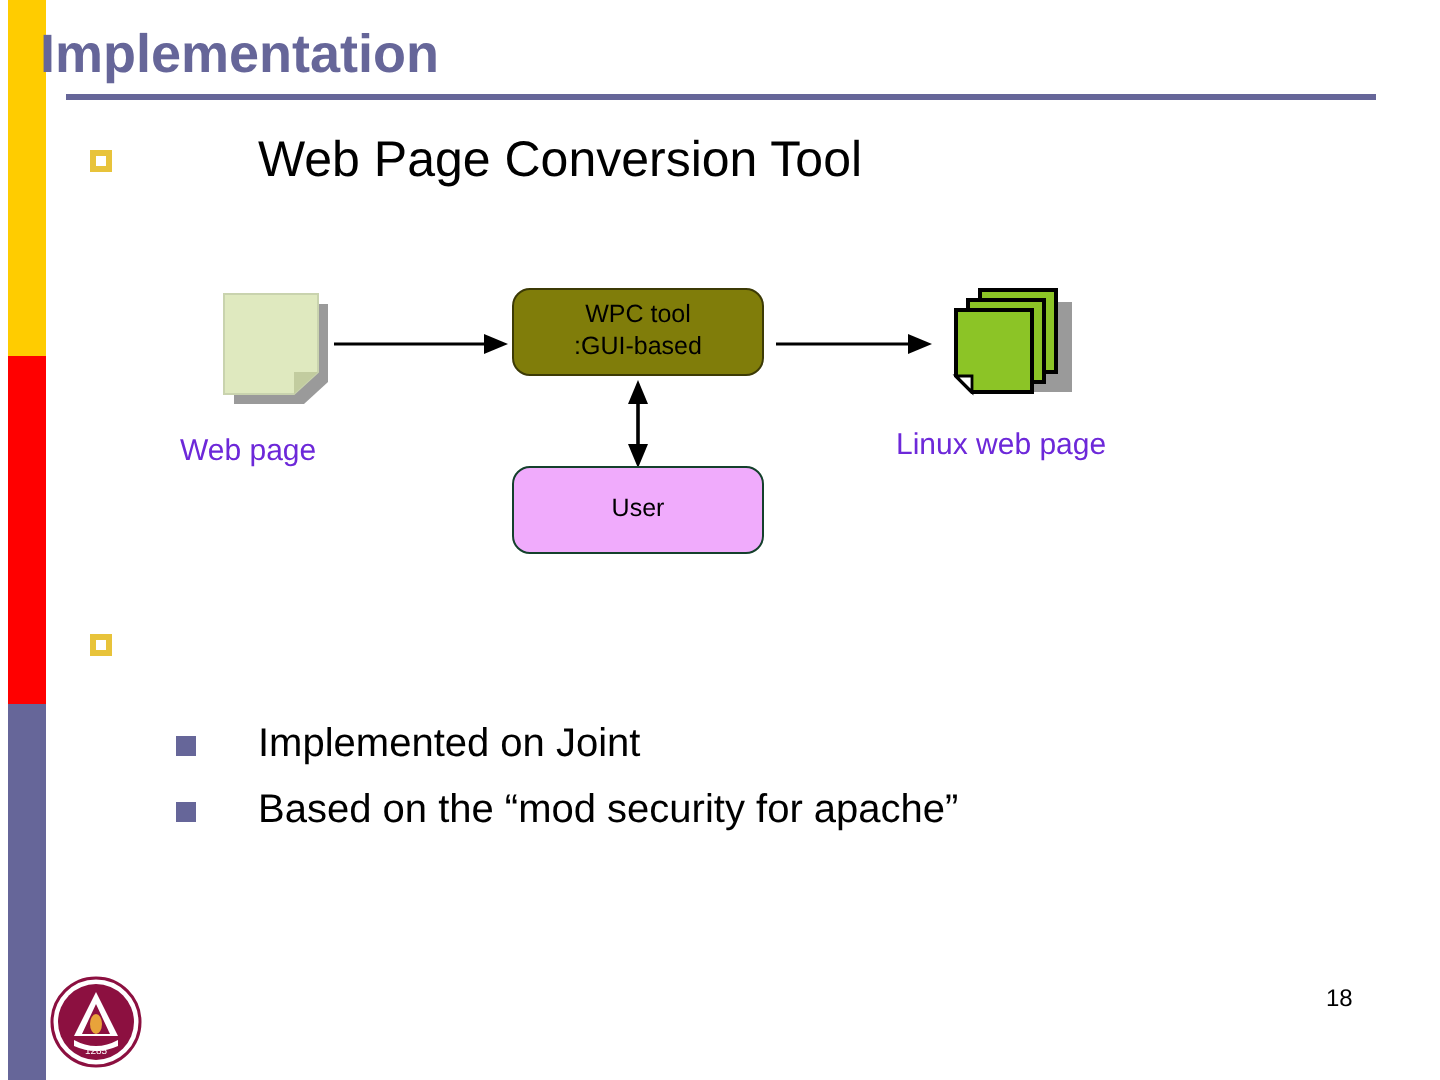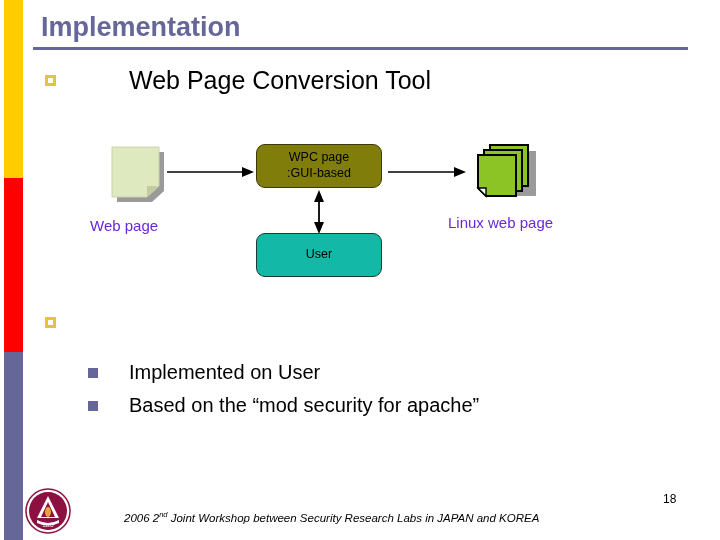--- a/index.html
+++ b/index.html
@@ -24,21 +24,21 @@
     left: 4px;
     width: 19px;
   }
   #band-yellow { top: 0px;   height: 178px; background: #ffcc00; }
   #band-red    { top: 178px; height: 174px; background: #ff0000; }
   #band-purple { top: 352px; height: 188px; background: #666699; }
 
   
   #page-title {
     position: absolute;
-    left: 41px;
+    left: 20px;
     top: 12px;
     font-size: 27px;
     font-weight: bold;
     color: #666699;
     letter-spacing: 0px;
     white-space: nowrap;
   }
   #title-rule {
     position: absolute;
     left: 33px;
@@ -122,21 +122,21 @@
     height: 44px;
     background: #807d0a;
     color: #000000;
     font-size: 12.5px;
   }
   #node-user {
     left: 256px;
     top: 233px;
     width: 126px;
     height: 44px;
-    background: #14b8a6;
+    background: #f0abfc;
     border: 1px solid #14402c;
     color: #000000;
     font-size: 12.5px;
   }
 
   .diagram-label {
     position: absolute;
     font-size: 15px;
     color: #6d28d9;
     white-space: nowrap;
@@ -188,53 +188,50 @@
     </g>
 
     <g>
       <line x1="319" y1="197" x2="319" y2="228" stroke="#000000" stroke-width="1.8"></line>
       <polygon points="319,190 314,202 324,202" fill="#000000"></polygon>
       <polygon points="319,234 314,222 324,222" fill="#000000"></polygon>
     </g>
   </svg>
 
   <div class="node-box" id="node-wpc">
-    <span>WPC page</span>
+    <span>WPC tool</span>
     <span>:GUI-based</span>
   </div>
 
   <div class="node-box" id="node-user">
     <span>User</span>
   </div>
 
   <div class="diagram-label" id="label-web-page">Web page</div>
   <div class="diagram-label" id="label-marked-page">Linux web page</div>
 
   <div class="l1" id="bullet-firewall">
     <span class="l1-marker"></span>
   </div>
 
   <div class="l2" id="bullet-linux">
     <span class="l2-marker"></span>
-    <span class="l2-text">Implemented on User</span>
+    <span class="l2-text">Implemented on Joint</span>
   </div>
   <div class="l2" id="bullet-modsec">
     <span class="l2-marker"></span>
     <span class="l2-text">Based on the “mod security for apache”</span>
   </div>
 
   <svg style="position:absolute; left:24px; top:487px;" width="48" height="48" viewBox="0 0 48 48">
     <circle cx="24" cy="24" r="22" fill="#ffffff" stroke="#8c1040" stroke-width="1.5"></circle>
     <circle cx="24" cy="24" r="19" fill="#8c1040"></circle>
     <path d="M24,9 L35,31 L13,31 Z" fill="#ffffff"></path>
     <path d="M24,15 L31,30 L17,30 Z" fill="#8c1040"></path>
     <ellipse cx="24" cy="25" rx="3" ry="5" fill="#e8a33a"></ellipse>
     <path d="M13,33 Q24,39 35,33 L35,36 Q24,41 13,36 Z" fill="#ffffff"></path>
     <text x="24" y="40" font-family="'Liberation Sans', sans-serif" font-size="5" fill="#ffffff" text-anchor="middle">1285</text>
   </svg>
 
-  <div style="position:absolute; left:124px; top:510px; font-size:11.5px; font-style:italic; color:#000000; white-space:nowrap;">
-    <span>2006 2</span><sup style="font-size:7.5px;">nd</sup><span> Joint Workshop between  Security Research Labs in JAPAN and KOREA</span>
-  </div>
 
   <div style="position:absolute; left:663px; top:492px; font-size:12px; color:#000000;">18</div>
 
 </div>
 
 </body></html>

